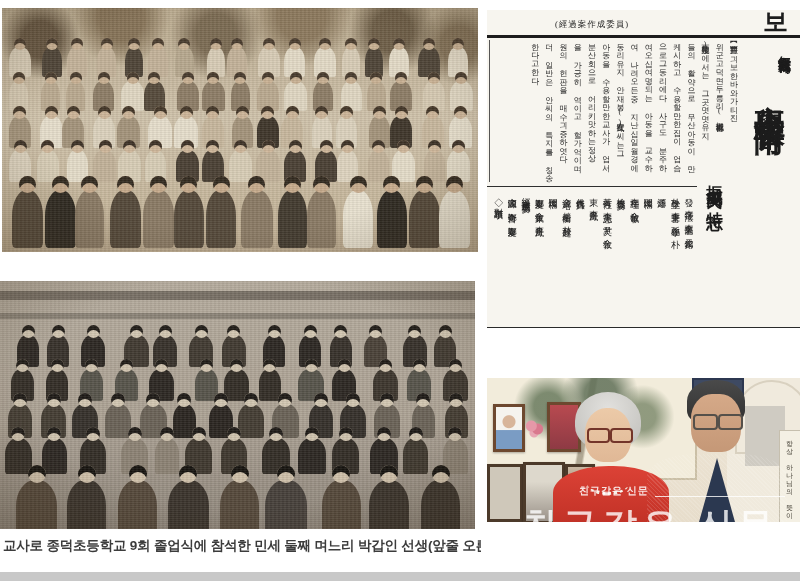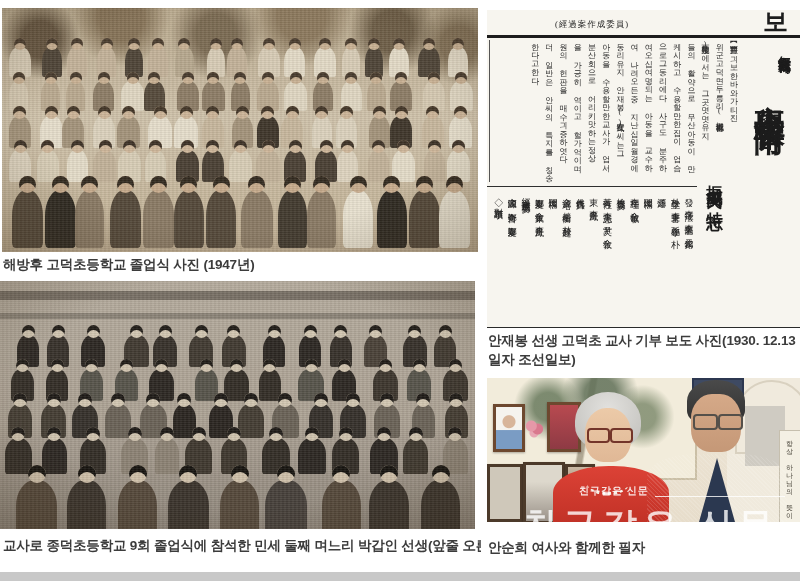--- a/index.html
+++ b/index.html
@@ -216,21 +216,20 @@
         <div class="torso" style="left: 374.6px; top: 182px; width: 30px; height: 58px; background: rgb(46, 41, 33);"></div>
         <div class="head" style="left: 381.1px; top: 168px; width: 17px; height: 17px; background: rgb(199, 171, 140); box-shadow: rgb(51, 42, 31) 0px 7px 0px inset;"></div>
         <div class="torso" style="left: 407.2px; top: 182px; width: 31.2px; height: 58px; background: rgb(84, 72, 57);"></div>
         <div class="head" style="left: 414.3px; top: 168px; width: 17px; height: 17px; background: rgb(199, 171, 140); box-shadow: rgb(51, 42, 31) 0px 7px 0px inset;"></div>
         <div class="torso" style="left: 436.5px; top: 182px; width: 31.9px; height: 58px; background: rgb(232, 225, 207);"></div>
         <div class="head" style="left: 443.9px; top: 168px; width: 17px; height: 17px; background: rgb(199, 171, 140); box-shadow: rgb(51, 42, 31) 0px 7px 0px inset;"></div>
       </div>
     <div class="abs grain" style="left:0;top:0;width:476px;height:244px;"></div>
     <div class="abs vig" style="left:0;top:0;width:476px;height:244px;"></div>
   </div>
-  <div class="abs caption" style="left:3px;top:255px;width:472px;">해방후 고덕초등학교 졸업식 사진 (1947년)</div>
 
   <div class="abs photo" id="photo1966" style="left:0px;top:281px;width:475px;height:248px;background:linear-gradient(#b5ab9d,#aca294 55%,#8e857a);">
     <div class="abs" style="left:0;top:10px;width:475px;height:9px;background:#6d665c;opacity:.85;"></div>
     <div class="abs" style="left:0;top:32px;width:475px;height:6px;background:#7a7368;opacity:.7;"></div>
     <div class="abs" id="crowd1966" style="left:0;top:0;width:475px;height:248px;">
         <div class="torso" style="left: 17px; top: 54px; width: 22.3px; height: 32px; background: rgb(44, 39, 34);"></div>
         <div class="head" style="left: 21.7px; top: 44px; width: 13px; height: 13px; background: rgb(211, 199, 178); box-shadow: rgb(32, 28, 23) 0px 5px 0px inset;"></div>
         <div class="torso" style="left: 47px; top: 54px; width: 22px; height: 32px; background: rgb(55, 49, 42);"></div>
         <div class="head" style="left: 51.5px; top: 44px; width: 13px; height: 13px; background: rgb(211, 199, 178); box-shadow: rgb(32, 28, 23) 0px 5px 0px inset;"></div>
         <div class="torso" style="left: 81.3px; top: 54px; width: 24.2px; height: 32px; background: rgb(44, 39, 34);"></div>
@@ -398,21 +397,20 @@
         <div class="ncol">東 李丹鳳</div>
         <div class="ncol">代表會員</div>
         <div class="ncol">金源培 趙奎衡 朴源超</div>
         <div class="ncol">閔燦禧</div>
         <div class="ncol">鄭泰夏 金敎東 李丹鳳</div>
         <div class="ncol">經過案作成委員</div>
         <div class="ncol">金源國 鄭奇會 鄭泰夏</div>
         <div class="ncol">◇對談事項</div>
       </div>
   </div>
-  <div class="abs caption" style="left:488px;top:331px;width:312px;">안재봉 선생 고덕초 교사 기부 보도 사진(1930. 12.13일자 조선일보)</div>
 
   <div class="abs photo" id="couple" style="left:487px;top:378px;width:313px;height:144px;">
 
     <div class="abs" style="left:-4px;top:-4px;width:210px;height:102px;
       background:#f2ecdb;border:2px solid #cabfa6;
       background-image:
         radial-gradient(circle at 30% 30%, rgba(112,128,100,.9) 0 14px, rgba(112,128,100,0) 34px),
         radial-gradient(circle at 55% 18%, rgba(96,112,88,.85) 0 16px, rgba(96,112,88,0) 38px),
         radial-gradient(circle at 75% 40%, rgba(120,134,104,.8) 0 13px, rgba(120,134,104,0) 32px),
         radial-gradient(circle at 45% 55%, rgba(139,133,112,.9) 0 4px, rgba(139,133,112,0) 12px),
@@ -467,16 +465,15 @@
                   background:linear-gradient(#45587a,#3a4c6b);
                   background-image:repeating-linear-gradient(45deg, rgba(255,255,255,.12) 0 1px, rgba(0,0,0,0) 1px 3px);"></div>
       <div class="abs" style="left:52px;top:80px;width:36px;height:64px;background:#2b3850;
                   clip-path:polygon(50% 0,100% 100%,0 100%);"></div>
     </div>
 
     <div class="abs" id="wm-small" style="left:92px;top:106px;">친구같은 신문</div>
     <div class="abs" id="wm-line" style="left:168px;top:118px;width:130px;"></div>
     <div class="abs" id="wm-big" style="left:36px;top:124px;">친구같은 신문</div>
   </div>
-  <div class="abs caption" style="left:488px;top:538px;width:310px;">안순희 여사와 함께한 필자</div>
 
   <div class="abs" id="bottom-bar" style="left:0;top:572px;width:800px;height:9px;"></div>
 </div>
 
 </body></html>

